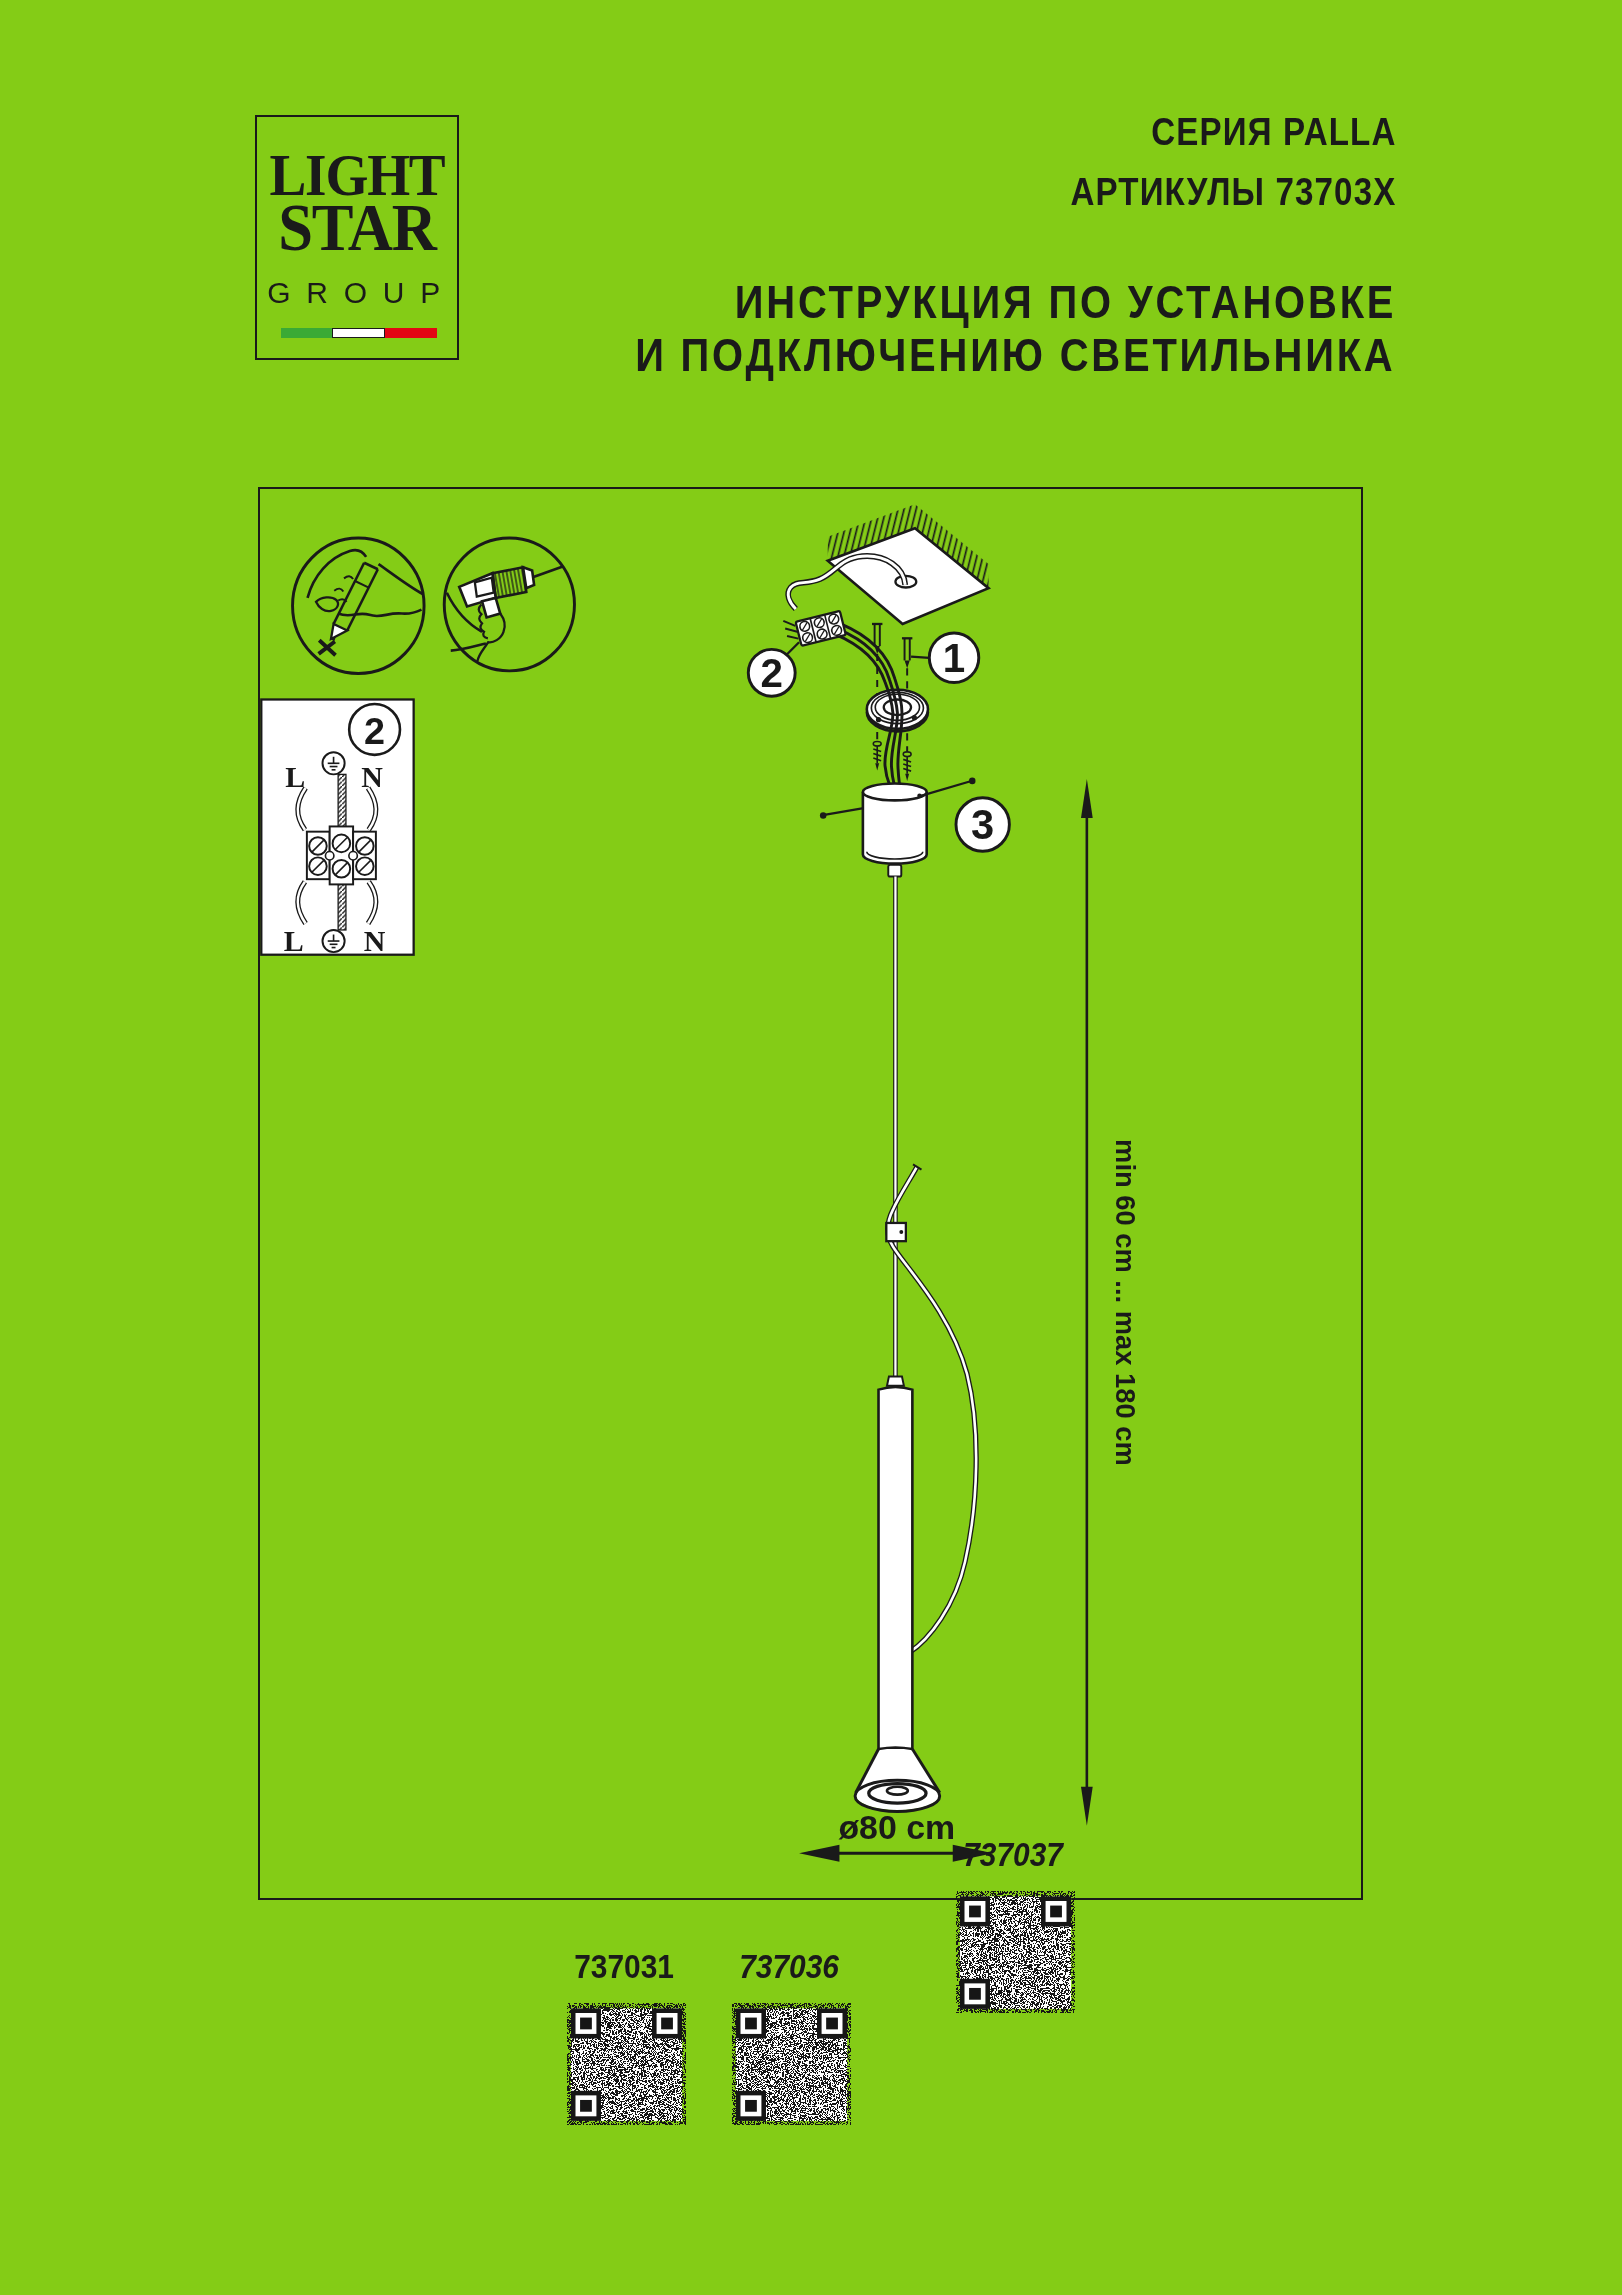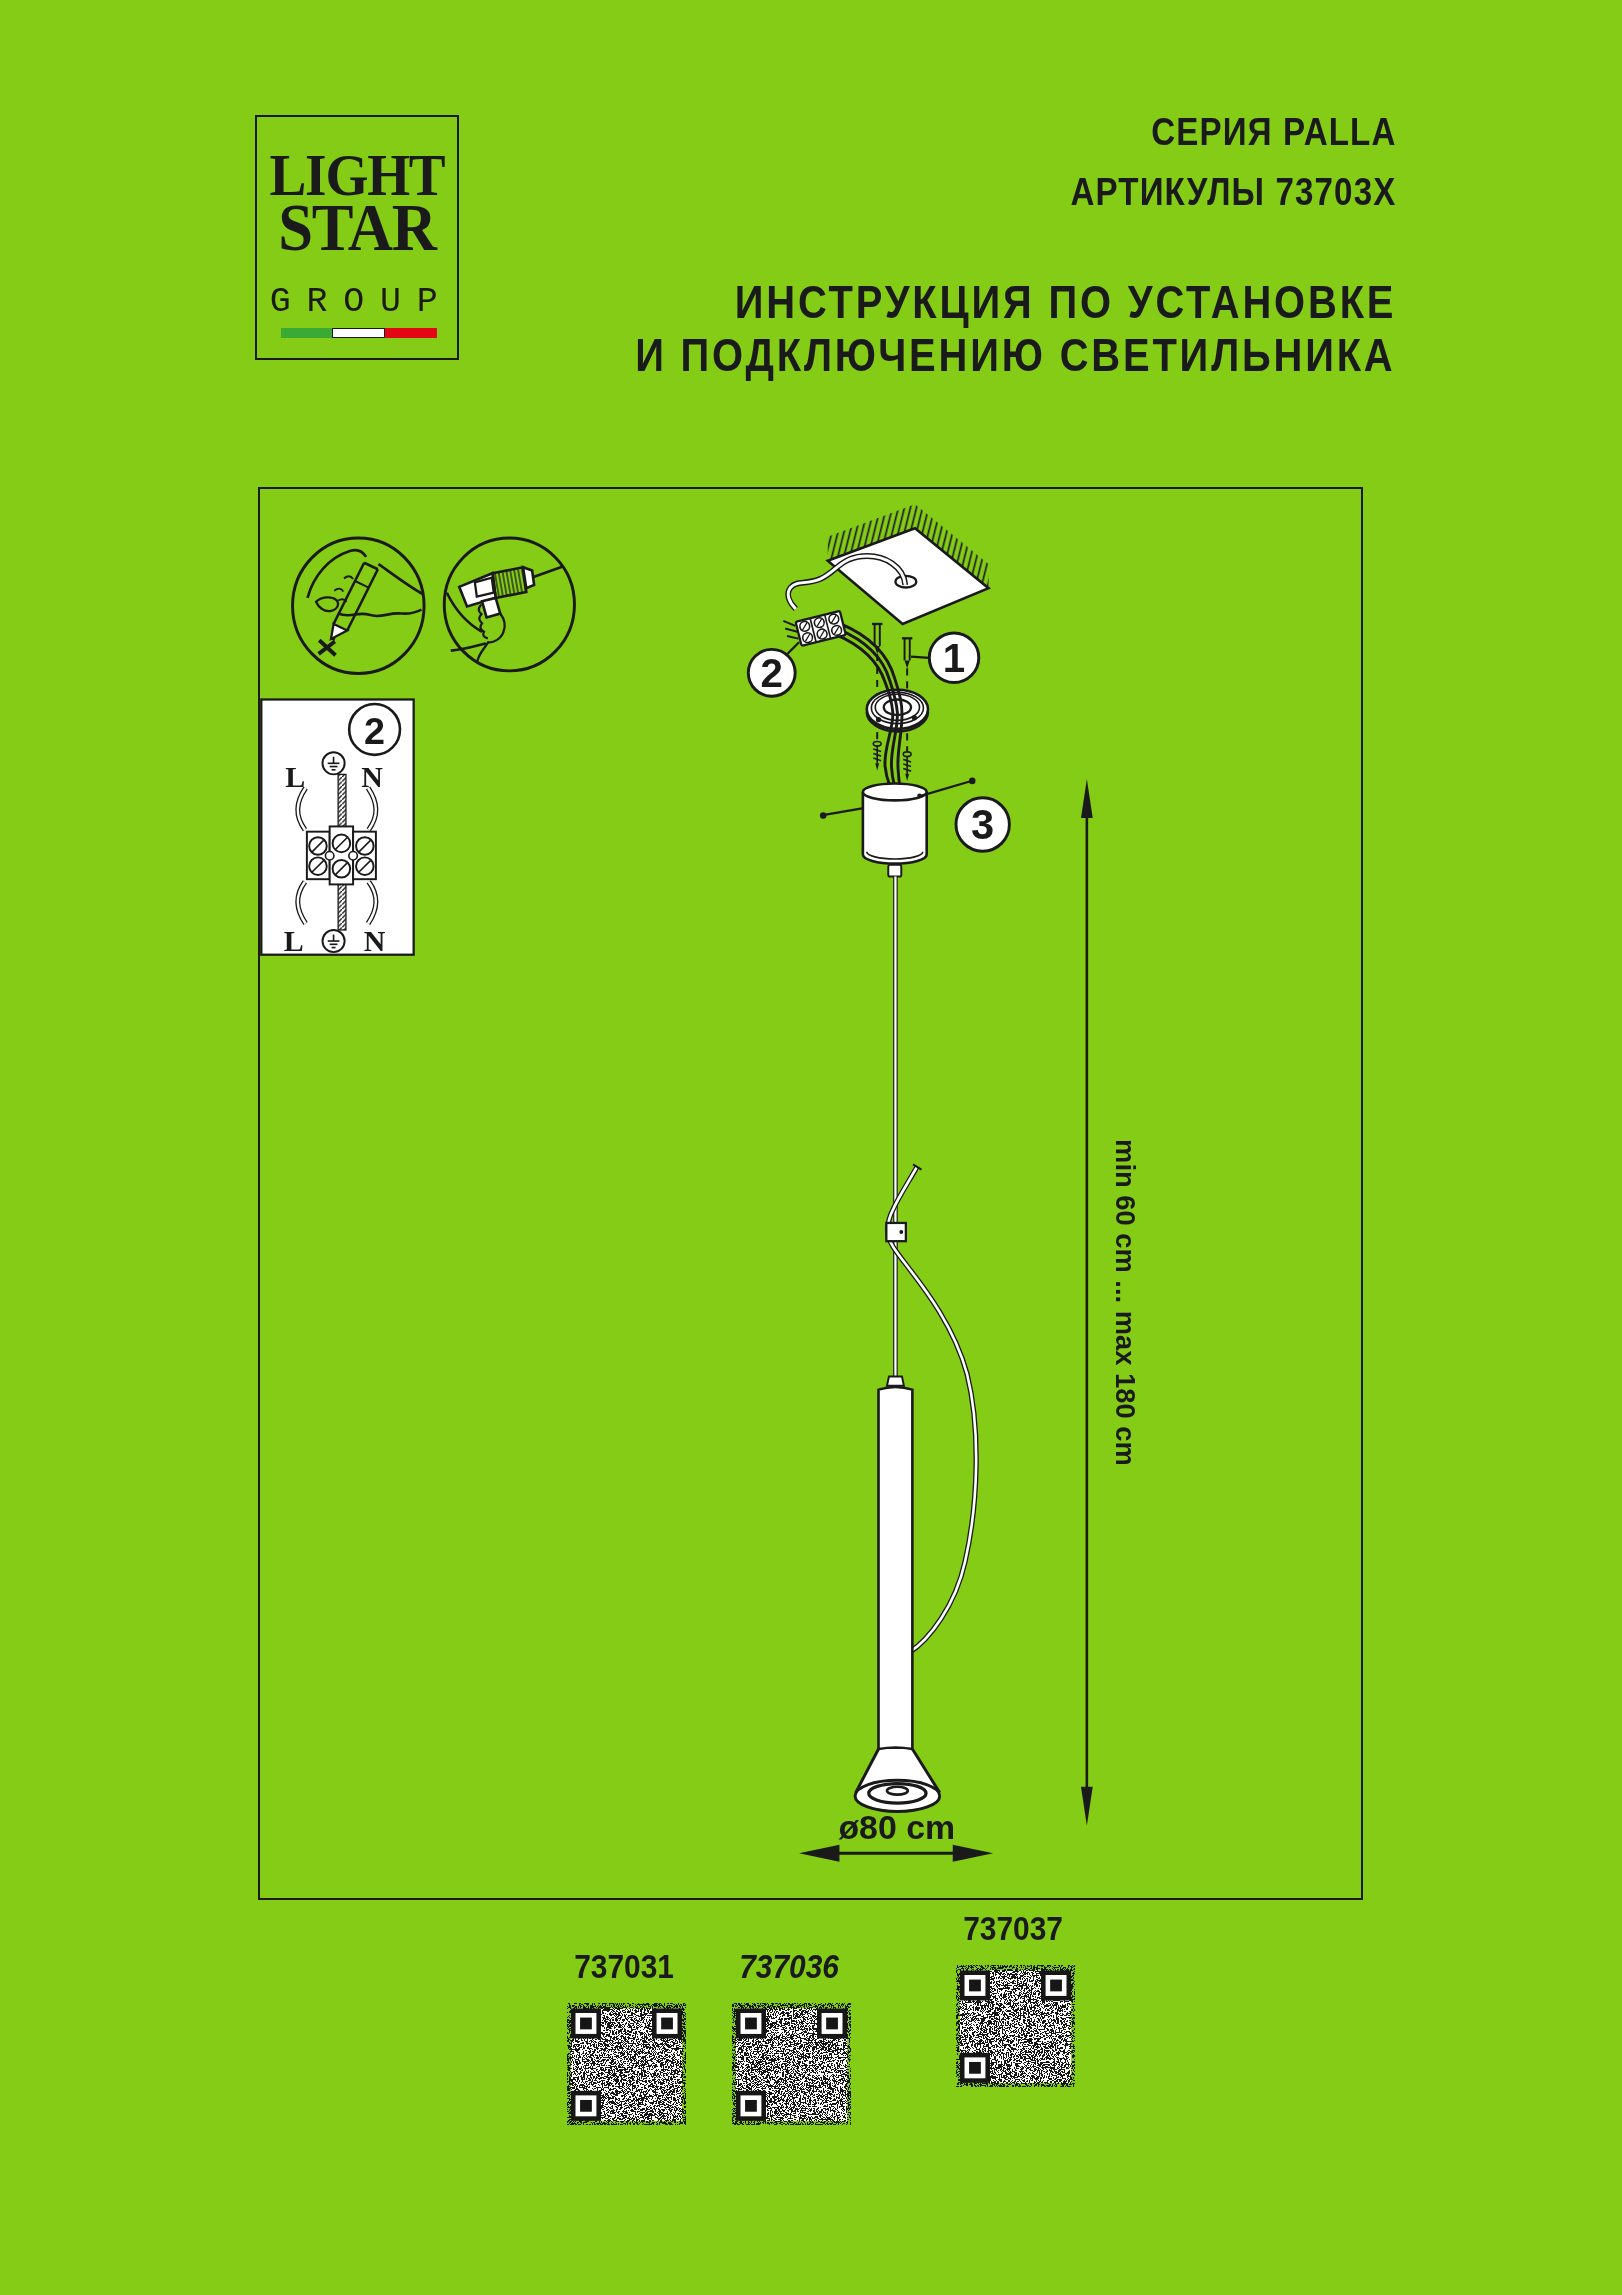--- a/index.html
+++ b/index.html
@@ -12,22 +12,22 @@
     position:absolute;left:255px;top:115px;width:204px;height:245px;
     border:2.6px solid #1a1a1a;box-sizing:border-box;text-align:center;
   }
   .logo-word{
     font-family:"Liberation Serif",serif;font-weight:700;line-height:0.82;
     transform:scaleX(0.92);transform-origin:center;letter-spacing:-1.3px;white-space:nowrap;
   }
   .logo-light{font-size:60px;margin-top:34px;}
   .logo-star{font-size:68px;}
   .logo-group{
-    font-family:Liberation Mono, monospace;font-weight:400;font-size:35px;
-    letter-spacing:15.7px;text-indent:9.2px;margin-top:26px;white-space:nowrap;
+    font-family:Liberation Sans, sans-serif;font-weight:400;font-size:30px;
+    letter-spacing:15.7px;text-indent:9.2px;margin-top:20px;white-space:nowrap;
   }
   .logo-flag{position:absolute;left:23.6px;bottom:19.6px;width:156px;height:10.5px;display:flex;}
   .logo-flag .fg{flex:1;}
   .logo-flag .fw{flex:1;border-top:1.3px solid #1a1a1a;border-bottom:1.3px solid #1a1a1a;
     border-left:1.3px solid #1a1a1a;border-right:1.3px solid #1a1a1a;box-sizing:border-box;background:#fff;}
   .logo-flag .fr{flex:1;}
   
   .hline{
     position:absolute;right:255px;white-space:nowrap;font-weight:700;
     transform:scaleX(0.85);transform-origin:right center;
@@ -398,21 +398,21 @@
         <rect x="130" y="8" width="46" height="46" fill="#161616"></rect>
           <rect x="137" y="15" width="32" height="32" fill="#fff"></rect>
           <rect x="144" y="22" width="18" height="18" fill="#161616"></rect>
         <rect x="6" y="134" width="46" height="46" fill="#161616"></rect>
           <rect x="13" y="141" width="32" height="32" fill="#fff"></rect>
           <rect x="20" y="148" width="18" height="18" fill="#161616"></rect>
       </g>
     </svg>
   </div>
 
-  <div class="qr" style="left:956px;top:1909px;">
+  <div class="qr" style="left:956px;top:1835px;font-style:italic;">
     <div class="qr-label">737037</div>
     <svg width="119" height="122" viewBox="0 0 182 186">
       <defs>
         <filter id="qrC" x="-0.05" y="-0.05" width="1.1" height="1.1">
           <feTurbulence type="fractalNoise" baseFrequency="0.155" numOctaves="2" seed="41" stitchTiles="stitch"></feTurbulence>
           <feComponentTransfer result="mask">
               <feFuncA type="discrete" tableValues="0 1 0 1 0 1 0 1"></feFuncA>
             </feComponentTransfer>
           <feFlood flood-color="#161616" result="ink"></feFlood>
           <feComposite in="ink" in2="mask" operator="in"></feComposite>

